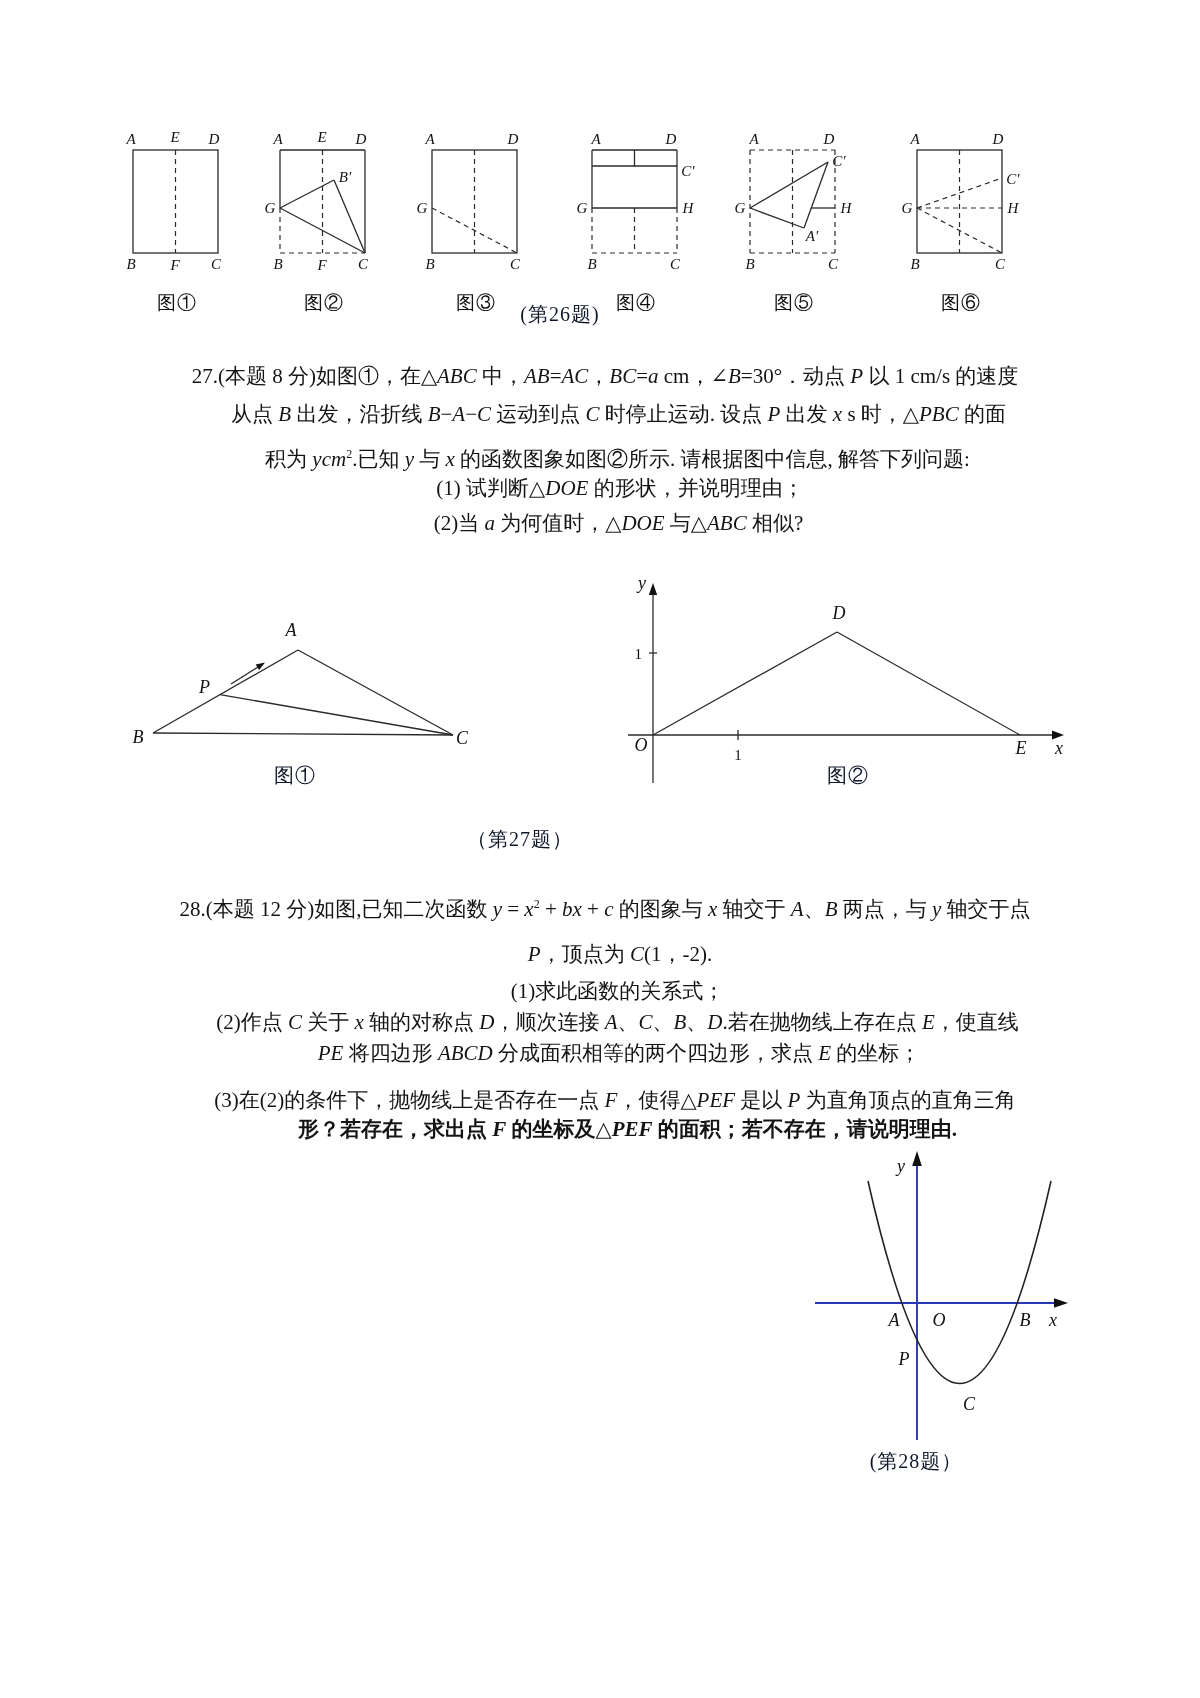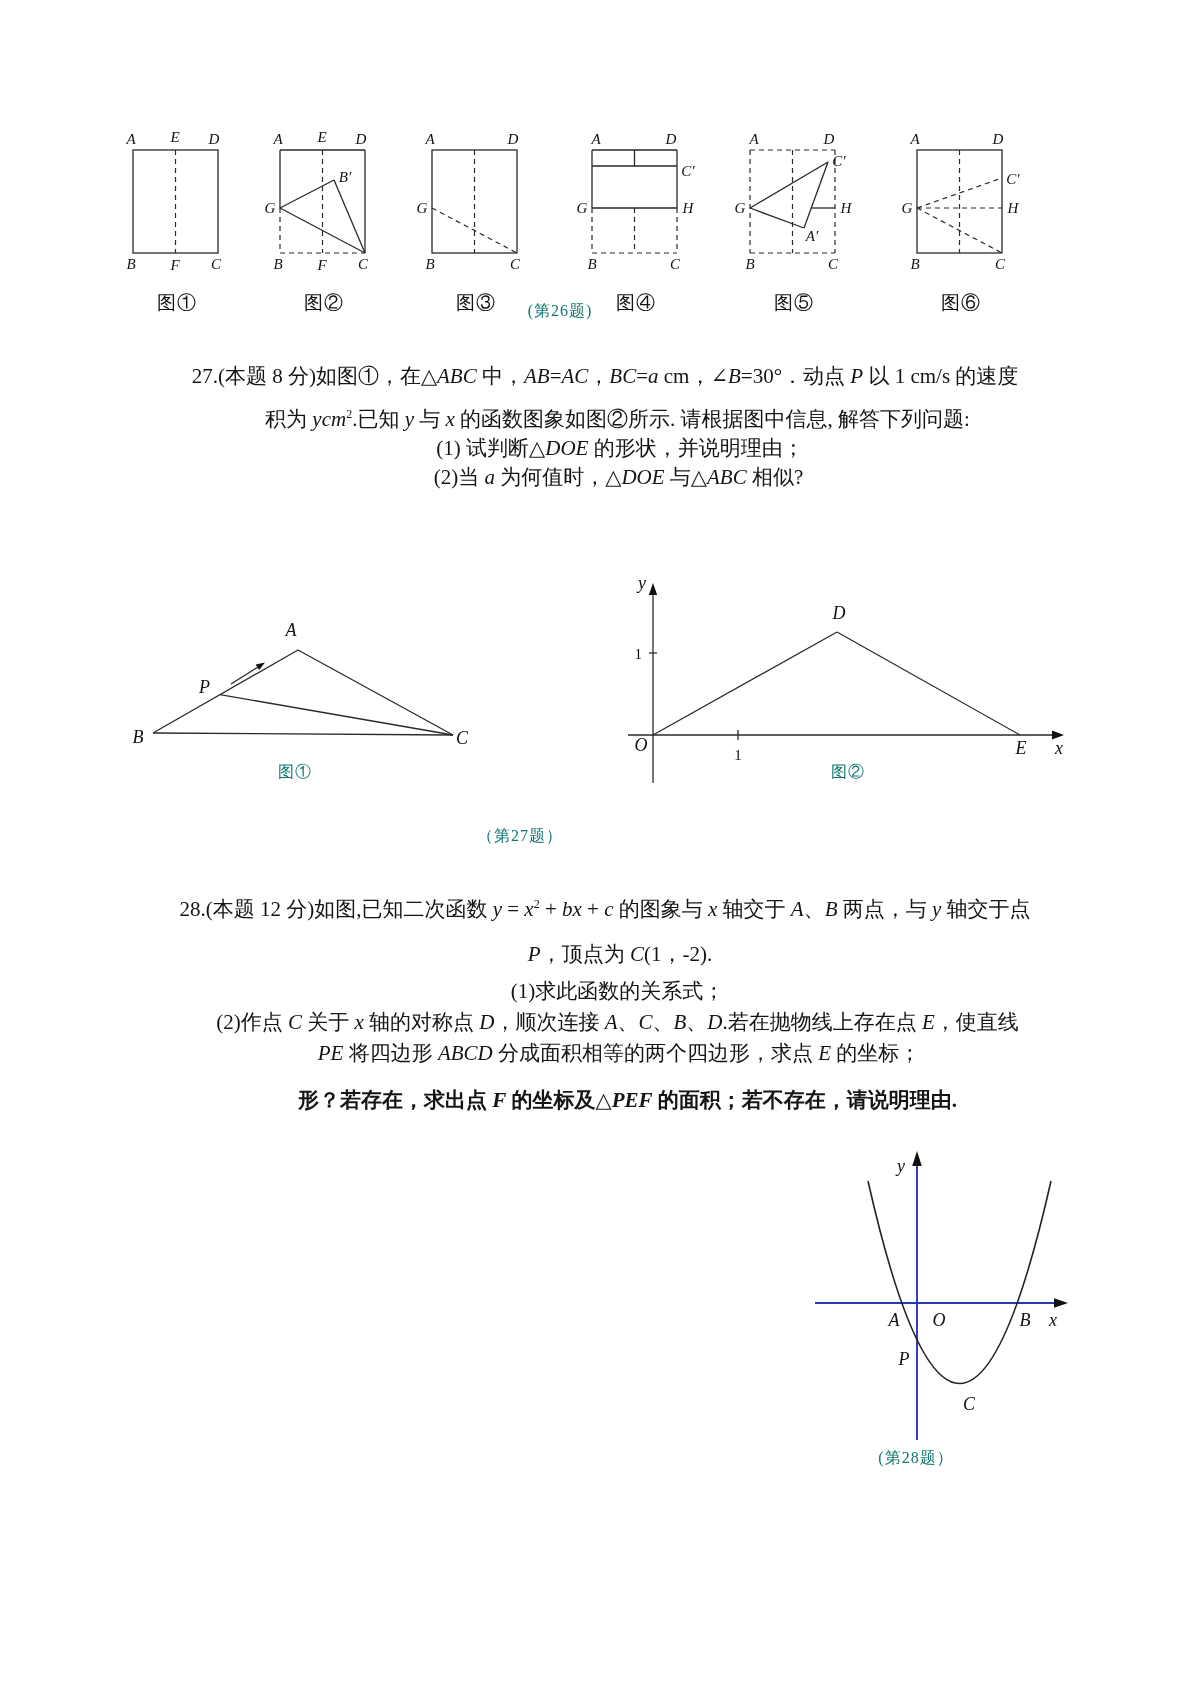--- a/index.html
+++ b/index.html
@@ -15,21 +15,21 @@
   .bx{stroke:#2737b5;stroke-width:1.9;fill:none;}
   .ah{fill:#111;stroke:none;}
   text.pl{font-size:15px;font-style:italic;font-family:"Liberation Serif","DejaVu Serif",serif;fill:#111;}
   text.pl2{font-size:18px;font-style:italic;font-family:"Liberation Serif","DejaVu Serif",serif;fill:#111;}
   text.tl{font-size:15px;font-style:normal;font-family:"Liberation Serif","DejaVu Serif",serif;fill:#111;}
   
   .txtblock{position:absolute;left:95px;width:1020px;font-size:21px;line-height:29px;}
   .ln{white-space:nowrap;text-align:center;}
   .ln i{font-family:"Liberation Serif","DejaVu Serif",serif;}
   .ln sup{font-size:12px;font-style:normal;}
-  .abscap{position:absolute;font-size:16px;text-align:center;color:#0f766e;letter-spacing:1px;}
+  .abscap{position:absolute;font-size:20px;text-align:center;color:#0f172a;letter-spacing:1px;}
 </style>
 </head>
 <body>
 
 <div class="page">
 
   <div class="figblock" style="left:97px;top:128px;">
     <svg width="160" height="155" viewBox="0 0 160 155">
       <g>
         <rect class="s" x="36" y="22" width="85" height="103"></rect>
@@ -167,22 +167,23 @@
       <text class="pl" x="34" y="141" text-anchor="middle">B</text>
       <text class="pl" x="119" y="141" text-anchor="middle">C</text>
     </svg>
     <div class="figcap">图⑥</div>
   </div>
 
   <div class="abscap" style="left:440px;top:301px;width:240px;">(第26题)</div>
 
   <div class="txtblock" style="top:362px;">
     <div class="ln" style="margin-bottom:9px;">27.(本题 8 分)如图①，在△<i>ABC</i> 中，<i>AB</i>=<i>AC</i>，<i>BC</i>=<i>a</i> cm，∠<i>B</i>=30°．动点 <i>P</i> 以 1 cm/s 的速度</div>
+    <div class="ln" style="margin-left:27px;margin-bottom:11px;">从点 <i>B</i> 出发，沿折线 <i>B</i>−<i>A</i>−<i>C</i> 运动到点 <i>C</i> 时停止运动. 设点 <i>P</i> 出发 <i>x</i>  s 时，△<i>PBC</i> 的面</div>
     <div class="ln" style="margin-left:25px;">积为 <i>ycm</i><sup>2</sup>.已知 <i>y</i> 与 <i>x</i> 的函数图象如图②所示. 请根据图中信息, 解答下列问题:</div>
-    <div class="ln" style="margin-left:30px;">(1) 试判断△<i>DOE</i> 的形状，并说明理由；</div>
+    <div class="ln" style="margin-left:30px;margin-bottom:6px;">(1) 试判断△<i>DOE</i> 的形状，并说明理由；</div>
     <div class="ln" style="margin-left:27px;">(2)当 <i>a</i> 为何值时，△<i>DOE</i> 与△<i>ABC</i> 相似?</div>
   </div>
 
   <svg style="position:absolute;left:128px;top:600px;" width="350" height="150" viewBox="0 0 350 150">
     <g>
       <line class="s" x1="25" y1="133" x2="170" y2="50"></line>
       <line class="s" x1="170" y1="50" x2="325" y2="135"></line>
       <line class="s" x1="25" y1="133" x2="325" y2="135"></line>
       <line class="s" x1="92" y1="94.6" x2="325" y2="135"></line>
     </g>
@@ -225,20 +226,21 @@
   <div class="abscap" style="left:808px;top:762px;width:80px;">图②</div>
 
   <div class="abscap" style="left:400px;top:826px;width:240px;">（第27题）</div>
 
   <div class="txtblock" style="top:890px;">
     <div class="ln" style="margin-bottom:16px;">28.(本题 12 分)如图,已知二次函数 <i>y</i> = <i>x</i><sup>2</sup> + <i>bx</i> + <i>c</i> 的图象与 <i>x</i> 轴交于 <i>A</i>、<i>B</i> 两点，与 <i>y</i> 轴交于点</div>
     <div class="ln" style="margin-left:30px;margin-bottom:8px;"><i>P</i>，顶点为 <i>C</i>(1，-2).</div>
     <div class="ln" style="margin-left:25px;margin-bottom:2px;">(1)求此函数的关系式；</div>
     <div class="ln" style="margin-left:25px;margin-bottom:2px;">(2)作点 <i>C</i> 关于 <i>x</i> 轴的对称点 <i>D</i>，顺次连接 <i>A</i>、<i>C</i>、<i>B</i>、<i>D</i>.若在抛物线上存在点 <i>E</i>，使直线</div>
     <div class="ln" style="margin-left:28px;margin-bottom:18px;"><i>PE</i> 将四边形 <i>ABCD</i> 分成面积相等的两个四边形，求点 <i>E</i> 的坐标；</div>
+    <div class="ln" style="margin-left:20px;margin-bottom:0px;">(3)在(2)的条件下，抛物线上是否存在一点 <i>F</i>，使得△<i>PEF</i> 是以 <i>P</i> 为直角顶点的直角三角</div>
     <div class="ln" style="margin-left:45px;font-weight:bold;">形？若存在，求出点 <i>F</i> 的坐标及△<i>PEF</i> 的面积；若不存在，请说明理由.</div>
   </div>
 
   <svg style="position:absolute;left:755px;top:1080px;" width="345" height="375" viewBox="0 0 345 375">
     <g>
       <line class="bx" x1="162" y1="84" x2="162" y2="360"></line>
       <polygon class="ah" points="162,71 157.2,86 166.8,86"></polygon>
     </g>
     <g>
       <line class="bx" x1="60" y1="223" x2="301" y2="223"></line>

